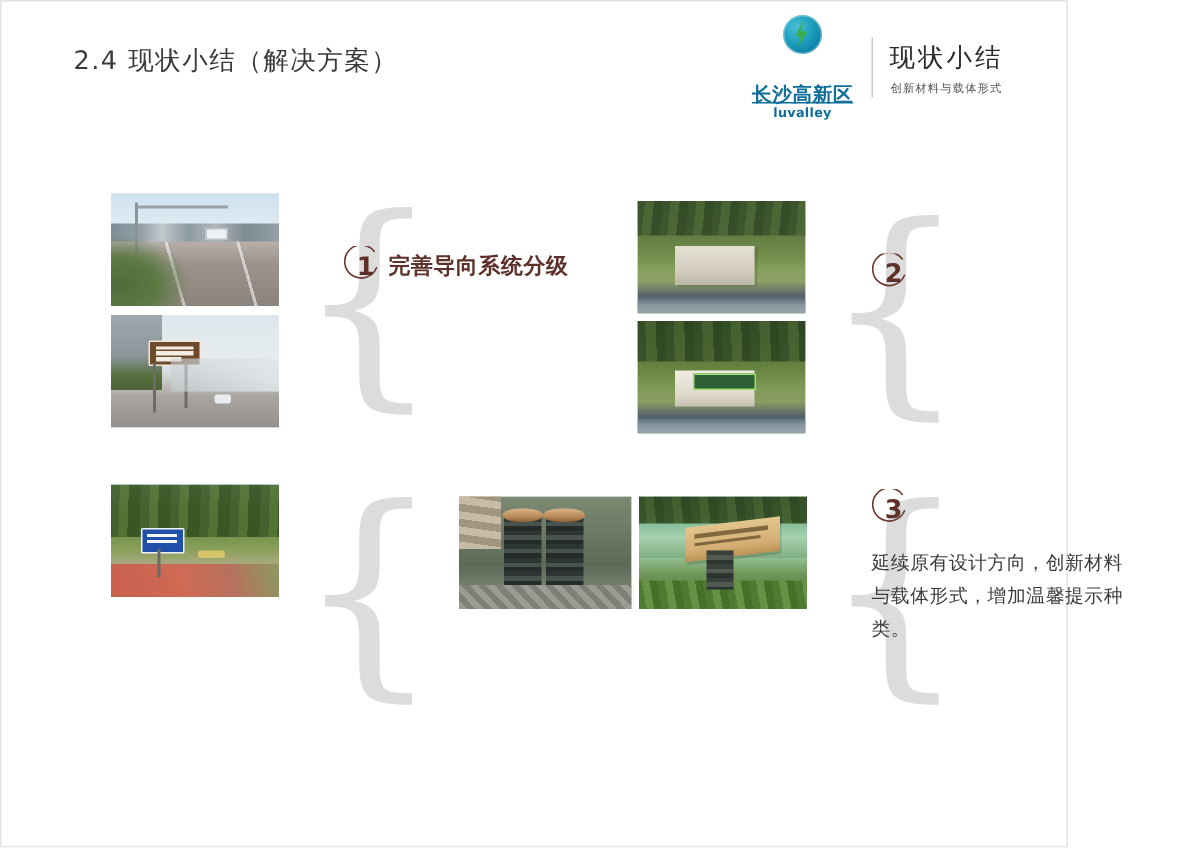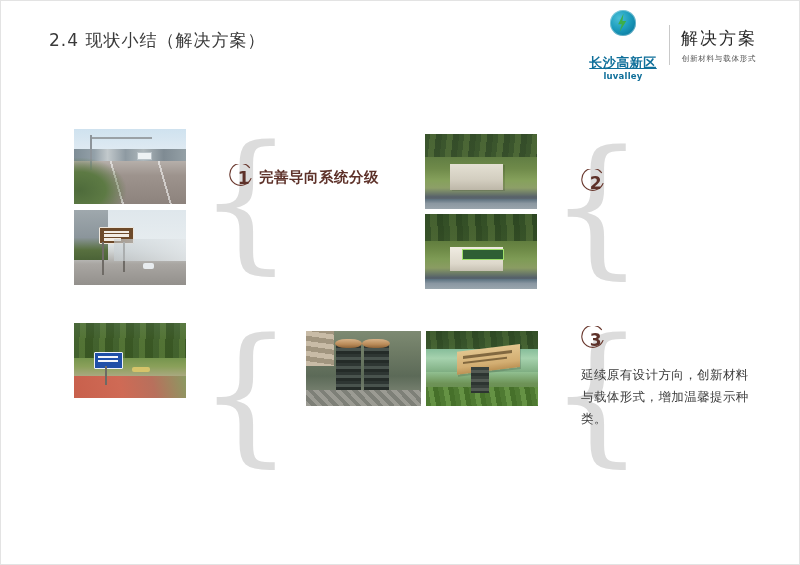--- a/index.html
+++ b/index.html
@@ -2,21 +2,21 @@
 <html><head>
 <meta charset="utf-8">
 <style>
   html,body{margin:0;padding:0;background:#ffffff;}
   body{
     width:800px;height:565px;overflow:hidden;
     font-family:"DejaVu Sans","Liberation Sans",sans-serif;
     color:#333;
   }
   .slide{
-    position:relative;width:800px;height:565px;
+    position:relative;width:712px;height:565px;
     background:#ffffff;
     border:1px solid #e3e3e3;
     box-sizing:border-box;
   }
 
   
   .page-title{
     position:absolute;left:48px;top:28px;
     font-size:17px;letter-spacing:1px;color:#3a3a3a;
     font-family:"DejaVu Sans","Liberation Sans",sans-serif;
@@ -196,21 +196,21 @@
   <div class="page-title">2.4 现状小结（解决方案）</div>
 
   <div class="brand">
     <div class="brand-left">
       <div class="brand-mark"></div>
       <div class="brand-cn">长沙高新区</div>
       <div class="brand-en">luvalley</div>
     </div>
     <div class="brand-divider"></div>
     <div class="brand-right">
-      <div class="brand-title">解决方案</div>
+      <div class="brand-title">现状小结</div>
       <div class="brand-sub">创新材料与载体形式</div>
     </div>
   </div>
 
   <div class="photo" style="left:73px;top:128px;width:112px;height:75px;">
     <div class="ph-inner road1">
       <div class="r1lines"></div>
       <div class="r1arm"></div>
       <div class="r1pole"></div>
       <div class="r1sign"></div>

